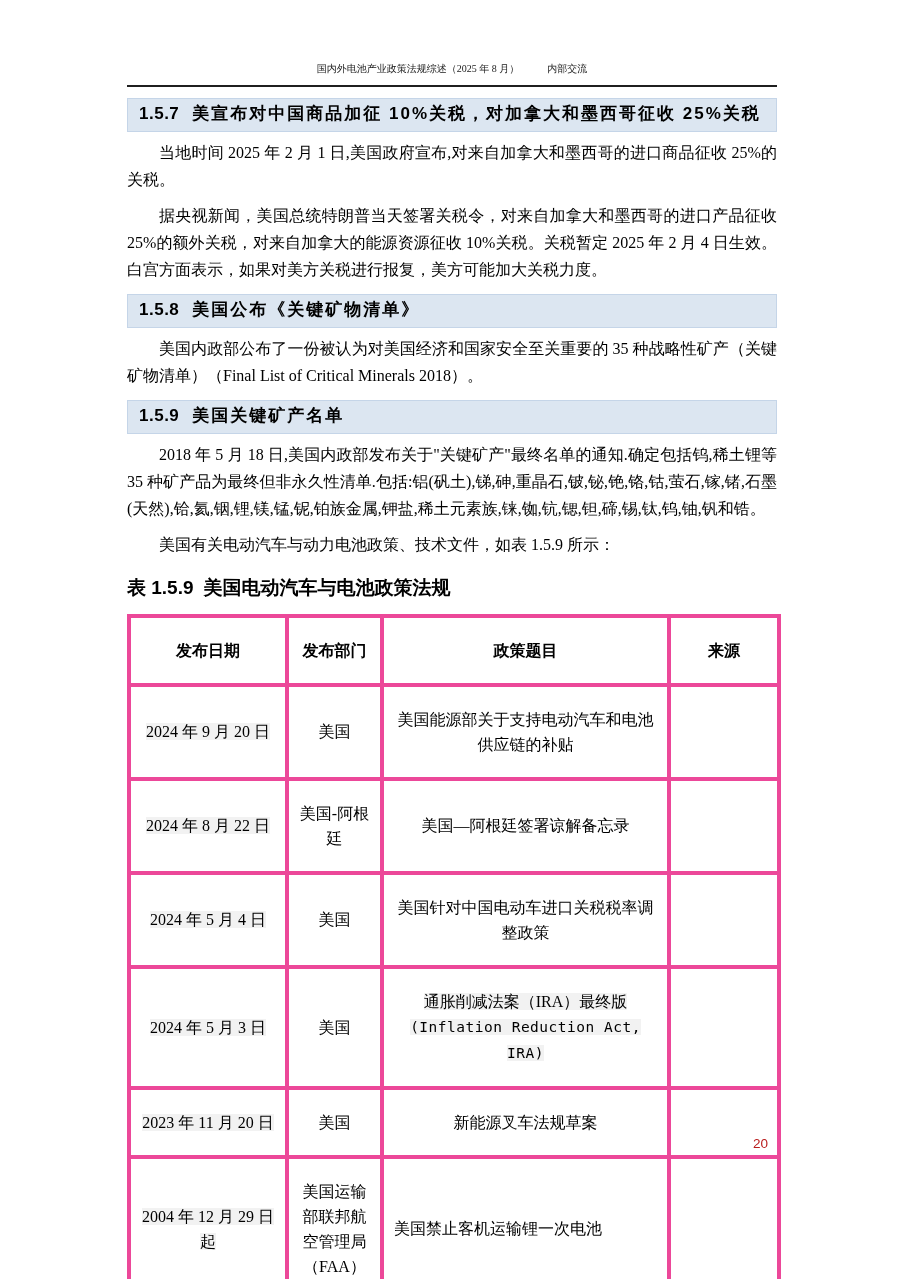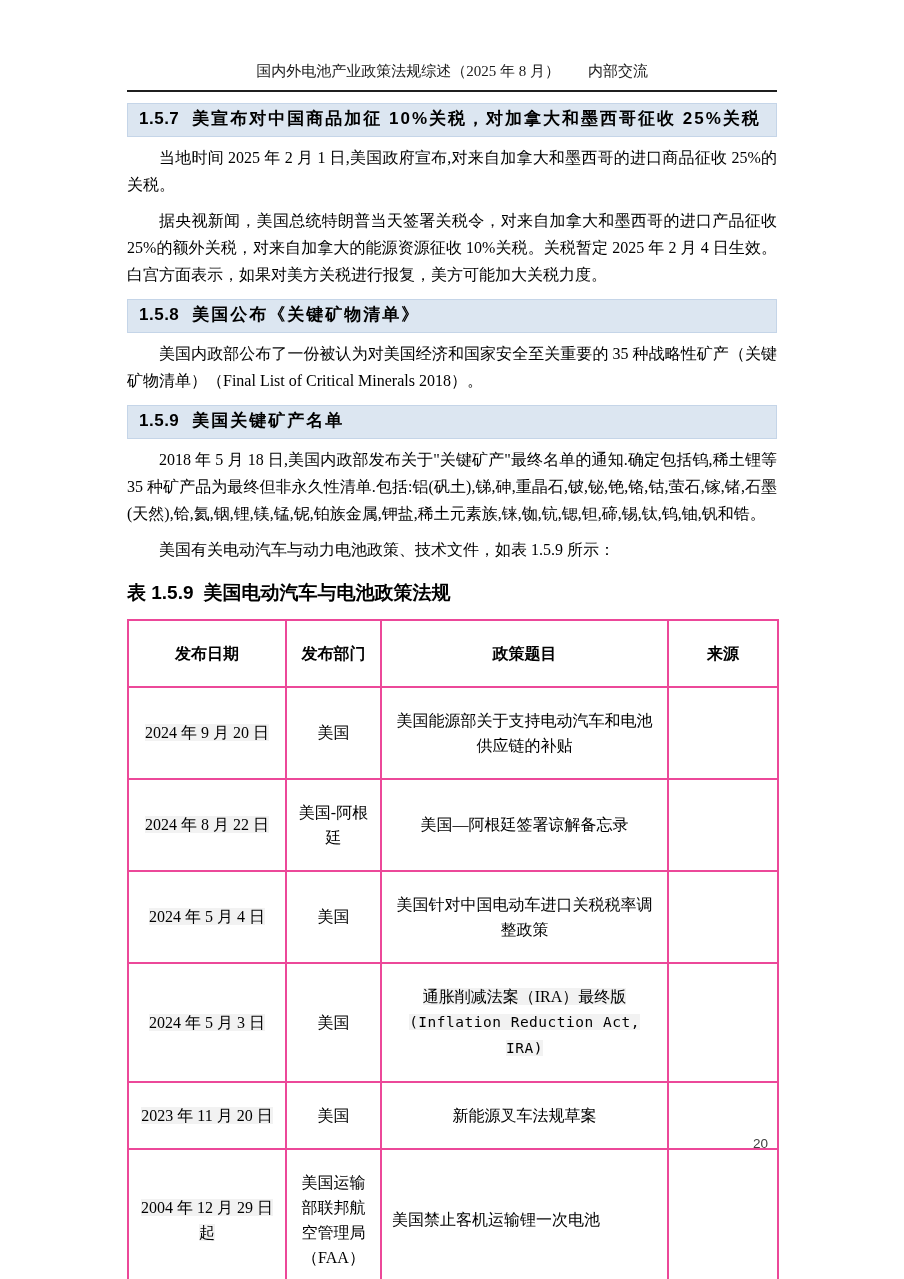--- a/index.html
+++ b/index.html
@@ -13,21 +13,21 @@
     font-family: "Liberation Serif", "DejaVu Serif", serif;
     color: #000000;
     overflow: hidden;
   }
   .content { margin: 0 127px; width: 650px; }
 
   
   .doc-header {
     padding-top: 62px;
     text-align: center;
-    font-size: 15px;
+    font-size: 10px;
     color: #1a1a1a;
   }
   .doc-header .gap { display: inline-block; width: 28px; }
   .header-rule {
     margin-top: 9px;
     border: none;
     border-top: 2px solid #1f1f1f;
     height: 0;
   }
 
@@ -68,21 +68,21 @@
   .table-caption .cap-label { margin-right: 10px; }
 
   
   table.policy-table {
     margin-top: 13px;
     width: 650px;
     border-collapse: collapse;
     table-layout: fixed;
   }
   .policy-table th, .policy-table td {
-    border: 2px solid #ec4899;
+    border: 4px solid #ec4899;
     vertical-align: middle;
     text-align: center;
     font-size: 16px;
     line-height: 25px;
     padding: 20px 10px;
     overflow: hidden;
   }
   .policy-table th {
     font-family: "Liberation Sans", "DejaVu Sans", sans-serif;
     font-weight: bold;
@@ -96,21 +96,21 @@
     letter-spacing: 0.5px;
   }
 
   
   .page-number {
     position: absolute;
     right: 136px;
     top: 1136px;
     font-family: "Liberation Sans", "DejaVu Sans", sans-serif;
     font-size: 13.5px;
-    color: #404040;
+    color: #b91c1c;
   }
 </style>
 </head>
 <body>
 
 <div class="page">
   <div class="content">
 
     <div class="doc-header">
       <span>国内外电池产业政策法规综述（2025 年 8 月）</span><span class="gap"></span><span>内部交流</span>

